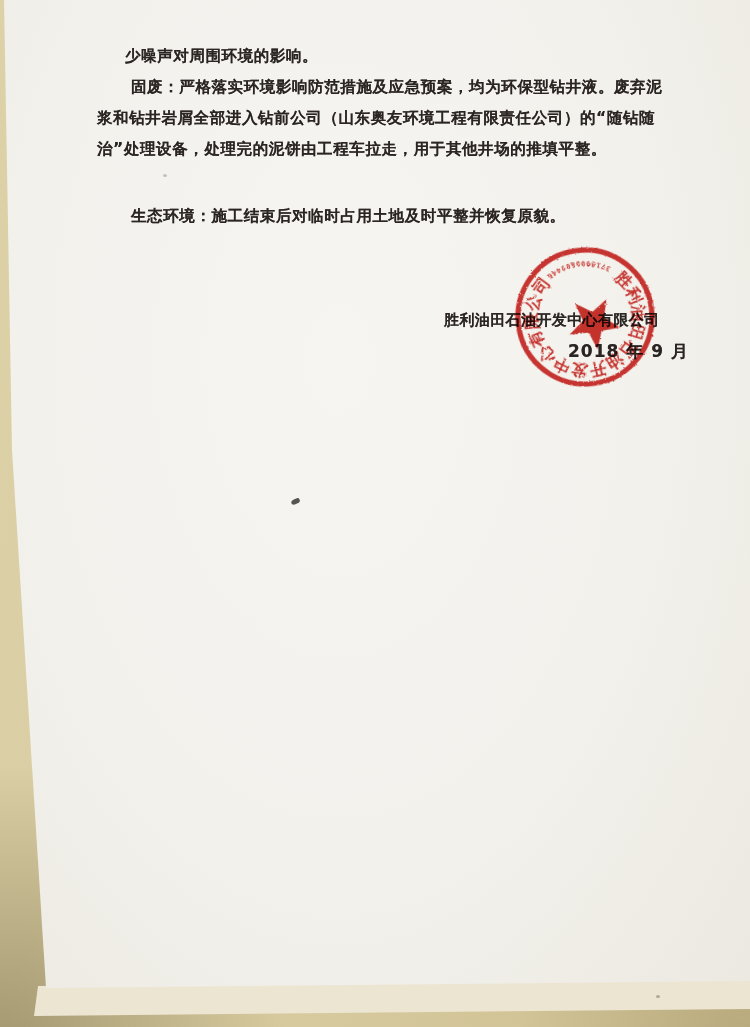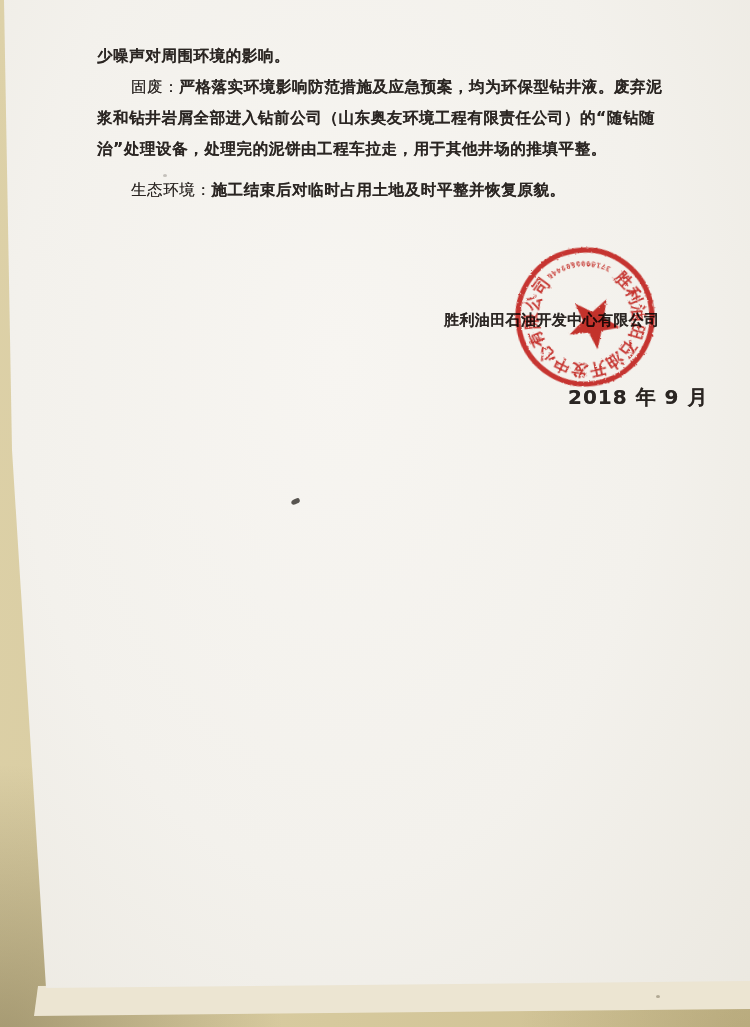--- a/index.html
+++ b/index.html
@@ -31,39 +31,38 @@
   }
 
   .content { position:absolute; left:0; top:0; width:750px; height:1027px; }
 
   .line {
     position:absolute; left:97px; width:580px;
     color:#2a2522; font-size:15.5px; line-height:21px;
     font-weight:600; letter-spacing:0.6px; white-space:nowrap;
     text-shadow:0 0 0.5px rgba(42,37,34,.65);
   }
-  .line .lbl { font-weight:400; }
+  .line .lbl { font-weight:700; }
   .indent { left:131px; }
-  .l1 { top:46px; }
+  .l1 { top:46px;margin-left:28px; }
   .l2 { top:77px; }
   .l3 { top:108px; }
   .l4 { top:139px; }
   .l5 { top:168px; }
-  .l6 { top:180px; }
+  .l6 { top:206px; }
 
   .sig-company {
     position:absolute; left:444px; top:311px; white-space:nowrap;
     color:#2a2522; font-size:15px; font-weight:700; letter-spacing:0.4px;
     text-shadow:0 0 0.5px rgba(42,37,34,.6);
   }
   .sig-date {
     position:absolute; left:568px; top:340px; white-space:nowrap;
-    color:#2a2522; font-size:20px; font-weight:700; letter-spacing:1px;
+    color:#2a2522; font-size:17px; font-weight:700; letter-spacing:1px;
     text-shadow:0 0 0.5px rgba(42,37,34,.6);
-    margin-top:44px;
   }
 
   .seal-svg {
     position:absolute; left:498px; top:230px; width:174px; height:174px;
     mix-blend-mode:multiply; opacity:.92;
   }
 
   .speck {
     position:absolute; left:291px; top:499px; width:9px; height:5px;
     background:#3c3834; border-radius:60% 40% 50% 50%;

